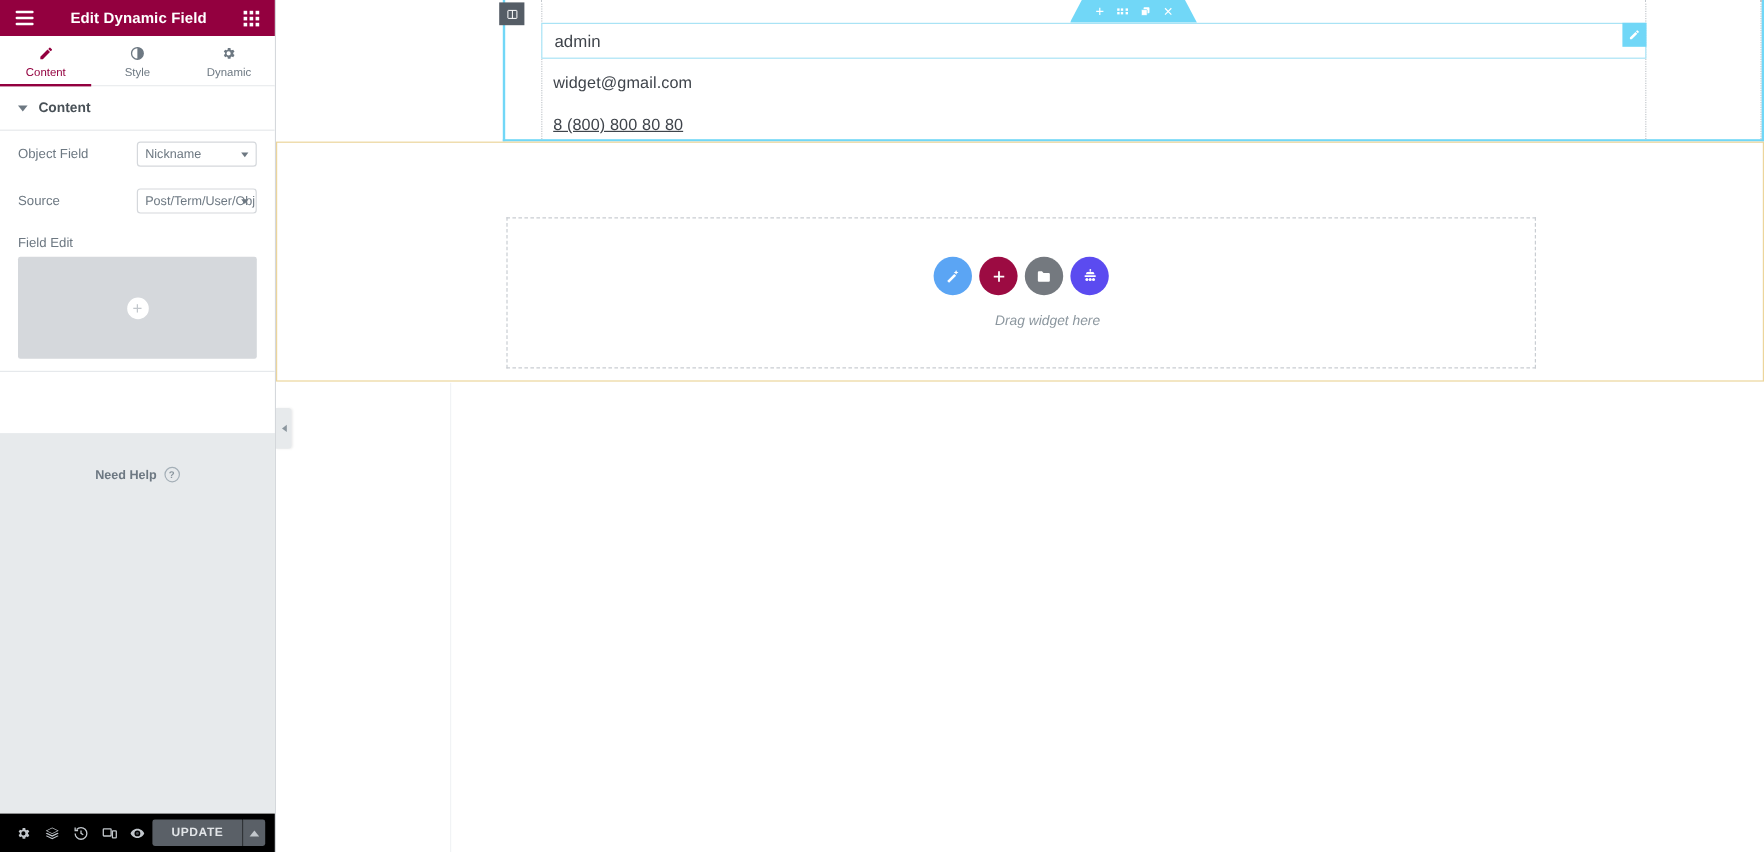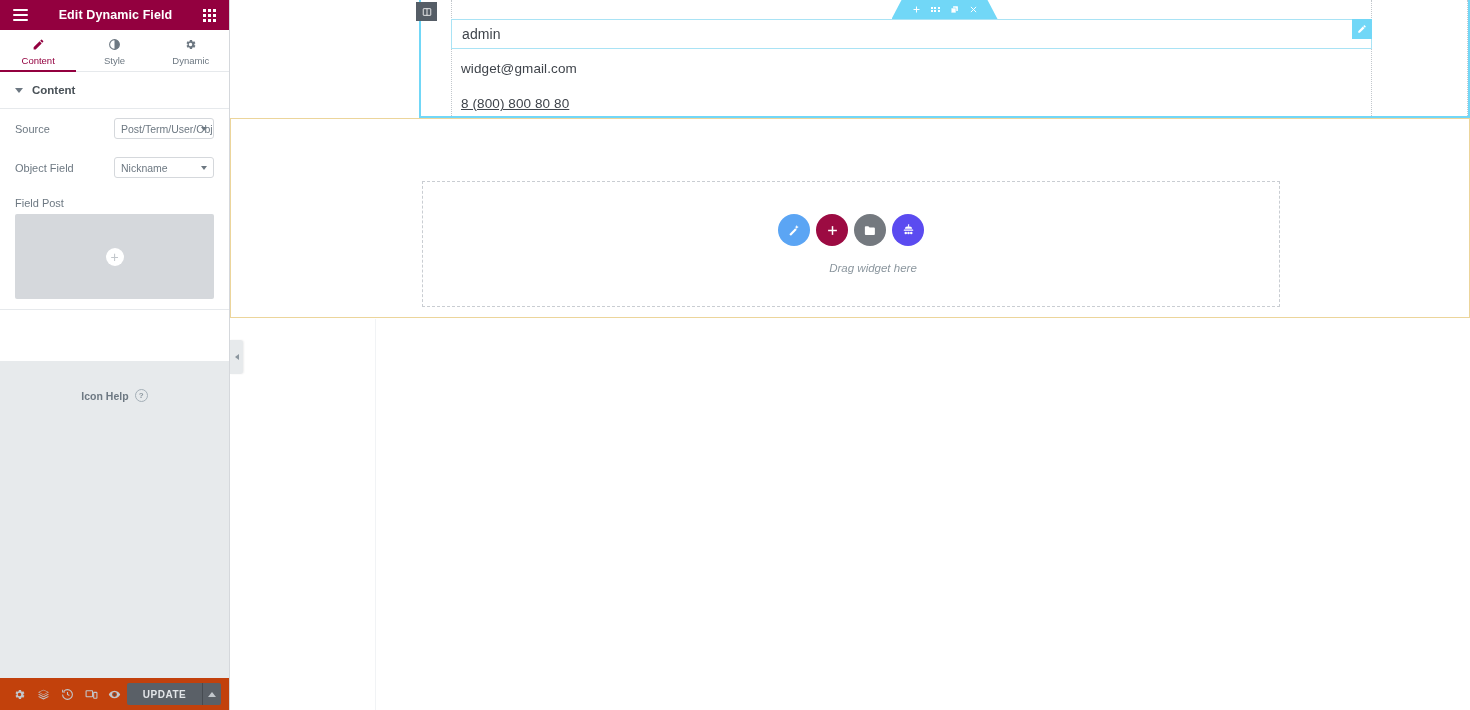--- a/index.html
+++ b/index.html
@@ -85,21 +85,21 @@
   .need-help {
     display: flex; align-items: center; justify-content: center; gap: 6px;
     font-size: 10.5px; font-weight: bold; color: #6d7882; cursor: pointer;
   }
   .q-circle {
     width: 13px; height: 13px; border-radius: 50%; border: 1px solid #a4afb7;
     display: flex; align-items: center; justify-content: center; font-size: 8px; color: #8b969e;
   }
 
   .panel-bottombar {
-    height: 32px; background: #c2410c; display: flex; align-items: center;
+    height: 32px; background: #000000; display: flex; align-items: center;
     padding: 0 8px; gap: 0;
   }
   .bb-icon {
     width: 28px; height: 32px; display: flex; align-items: center; justify-content: center;
     color: #c2c7cc; cursor: pointer;
   }
   .bb-icon svg { width: 13px; height: 13px; }
   .update-btn {
     margin-left: auto; height: 22px; background: #5a6067; color: #e2e5e8;
     font-size: 10px; font-weight: bold; letter-spacing: .5px;
@@ -238,52 +238,52 @@
     </div>
 
     <div class="panel-body">
 
       <div class="section-head">
         <span class="caret-dn"></span>
         <span>Content</span>
       </div>
 
       <div class="ctrl">
+        <span class="ctrl-label">Object Field</span>
+        <div class="ctrl-field">
+          <div class="sel">
+            <span>Nickname</span>
+            <span class="arw"></span>
+          </div>
+        </div>
+      </div>
+
+      <div class="ctrl">
         <span class="ctrl-label">Source</span>
         <div class="ctrl-field">
           <div class="sel">
             <span>Post/Term/User/Obj</span>
             <span class="arw"></span>
           </div>
         </div>
       </div>
 
-      <div class="ctrl">
-        <span class="ctrl-label">Object Field</span>
-        <div class="ctrl-field">
-          <div class="sel">
-            <span>Nickname</span>
-            <span class="arw"></span>
-          </div>
-        </div>
-      </div>
-
-      <div class="icon-picker-label">Field Post</div>
+      <div class="icon-picker-label">Field Edit</div>
       <div class="icon-picker">
         <div class="plus-circle">+</div>
       </div>
 
 
       <div class="divider"></div>
 
     </div>
 
     <div class="panel-footer-area" style="flex:1;">
       <div class="need-help">
-        <span>Icon Help</span>
+        <span>Need Help</span>
         <span class="q-circle">?</span>
       </div>
     </div>
 
     <div class="panel-bottombar">
       <div class="bb-icon">
         <svg viewBox="0 0 24 24" fill="currentColor">
             <path d="M19.1 12.9a7.6 7.6 0 000-1.8l2-1.5-2-3.4-2.3.9a7.4 7.4 0 00-1.6-.9l-.3-2.4H10.8l-.3 2.4a7.4 7.4 0 00-1.6.9l-2.3-.9-2 3.4 2 1.5a7.6 7.6 0 000 1.8l-2 1.5 2 3.4 2.3-.9c.5.4 1 .7 1.6.9l.3 2.4h4.1l.3-2.4c.6-.2 1.1-.5 1.6-.9l2.3.9 2-3.4-2-1.5zM12 15.2A3.2 3.2 0 1115.2 12 3.2 3.2 0 0112 15.2z"></path>
           </svg>
       </div>

